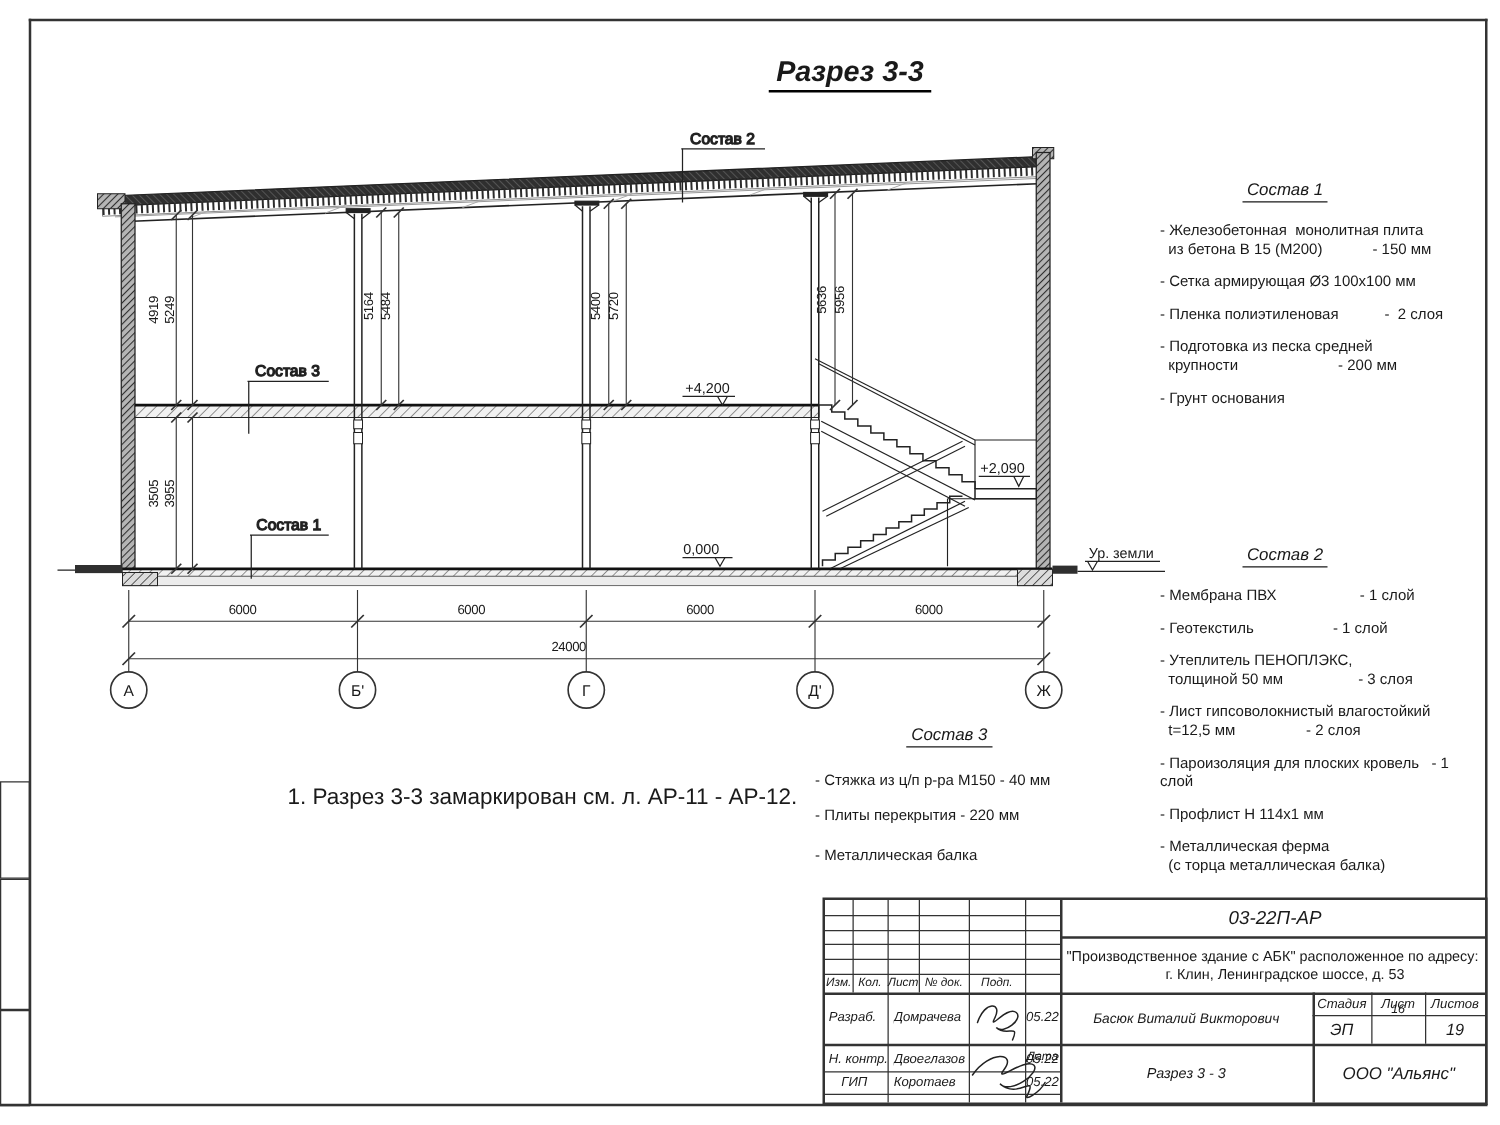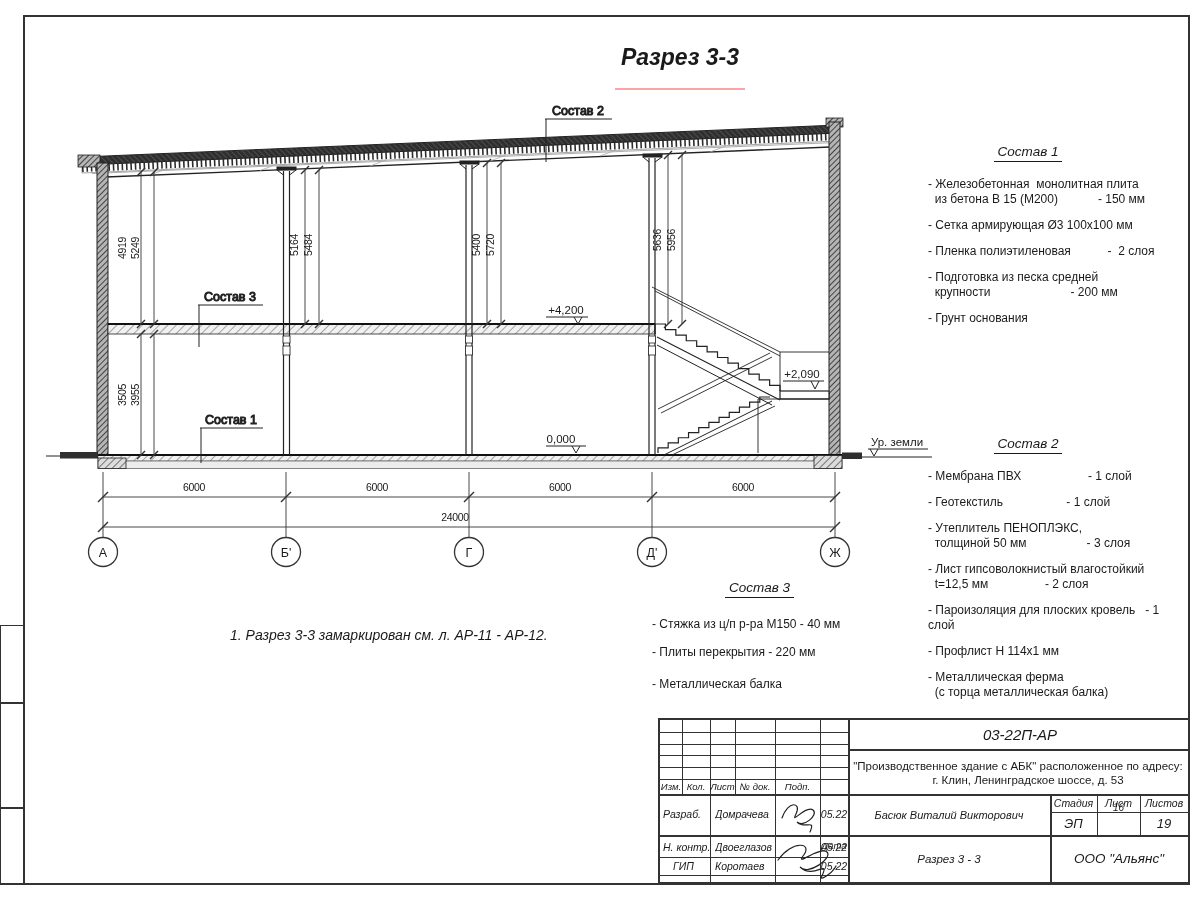--- a/index.html
+++ b/index.html
@@ -3,26 +3,26 @@
 <meta charset="utf-8">
 <style>
   html,body{margin:0;padding:0;background:#fff;}
   .sheet{position:relative;width:1200px;height:900px;background:#fff;overflow:hidden;
          font-family:"Liberation Sans",sans-serif;color:#1a1a1a;}
   .abs{position:absolute;}
   .hl{position:absolute;background:#333;height:1px;}
   .vl{position:absolute;background:#333;width:1px;}
   .title{position:absolute;left:540px;top:44px;width:280px;text-align:center;
          font-size:23px;font-style:italic;font-weight:bold;}
-  .title span{border-bottom:2px solid #fca5a5;padding:0 6px 18px 6px;}
+  .title span{border-bottom:2px solid #000000;padding:0 6px 2px 6px;}
   .sost{position:absolute;font-size:12px;line-height:15px;}
   .sost .hdr{font-style:italic;font-size:13.5px;text-align:center;margin-bottom:18px;}
   .sost .hdr span{border-bottom:1.5px solid #1a1a1a;padding:0 4px 2px 4px;}
   .sost .item{white-space:pre-wrap;margin-bottom:11px;}
-  .note{position:absolute;left:230px;top:627px;font-size:14px;font-style:italic;}
+  .note{position:absolute;left:230px;top:627px;font-size:18px;}
   
   .stamp{position:absolute;left:658px;top:718px;width:532px;height:166px;
          border:2px solid #333;box-sizing:border-box;font-size:10.5px;}
   .cell{position:absolute;display:flex;align-items:center;justify-content:center;
         overflow:hidden;white-space:nowrap;font-style:italic;}
   .cell.l{justify-content:flex-start;}
   .sidebox{position:absolute;border:1.5px solid #333;box-sizing:border-box;width:24px;left:0;}
   svg text{font-family:"Liberation Sans",sans-serif;fill:#1a1a1a;}
   .dim{font-size:10.5px;letter-spacing:-0.3px;}
   .lbl{font-size:12.5px;}

